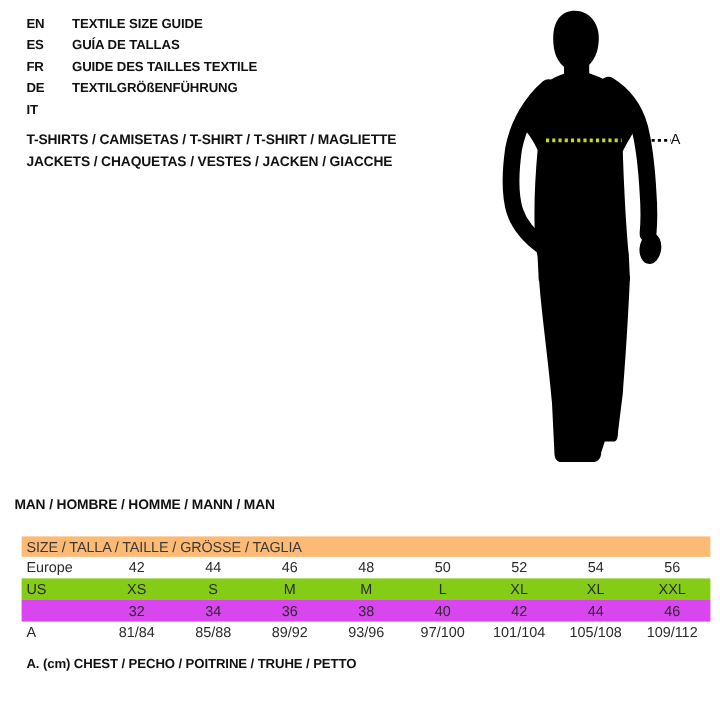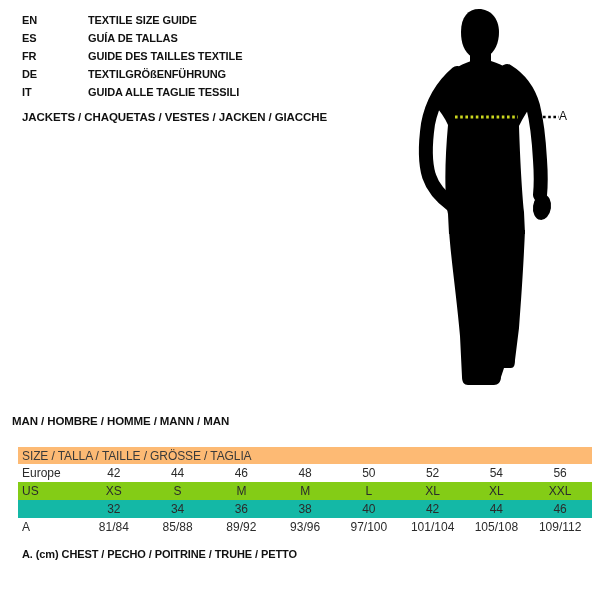--- a/index.html
+++ b/index.html
@@ -2,21 +2,21 @@
 <html><head>
 <meta charset="utf-8">
 <style>
   html,body{margin:0;padding:0;}
   body{
     width:600px;height:600px;position:relative;background:#ffffff;
     font-family:"Liberation Sans", sans-serif;color:#111;overflow:hidden;
   }
   
   .lang-list{position:absolute;left:22px;top:11px;}
-  .lang-row{display:flex;height:18px;align-items:center;gap:28px;}
+  .lang-row{display:flex;height:18px;align-items:center;}
   .lang-code{width:38px;font-size:11px;font-weight:700;letter-spacing:-0.1px;}
   .lang-title{font-size:11px;font-weight:700;letter-spacing:-0.1px;text-align:right;}
   
   .cats{position:absolute;left:22px;top:108px;}
   .cat-line{height:18px;display:flex;align-items:center;font-size:11.5px;font-weight:700;letter-spacing:-0.1px;}
   
   .figure-svg{position:absolute;left:415px;top:6px;width:160px;height:390px;}
   .a-label{position:absolute;left:559px;top:109px;font-size:12px;font-weight:400;color:#111;}
   
   .man-title{position:absolute;left:12px;top:415px;font-size:11.5px;font-weight:700;letter-spacing:-0.1px;}
@@ -44,25 +44,25 @@
   <div class="lang-row">
     <span class="lang-code">FR</span>
     <span class="lang-title">GUIDE DES TAILLES TEXTILE</span>
   </div>
   <div class="lang-row">
     <span class="lang-code">DE</span>
     <span class="lang-title">TEXTILGRÖßENFÜHRUNG</span>
   </div>
   <div class="lang-row">
     <span class="lang-code">IT</span>
-    <span class="lang-title">GUIDA ALLE TAGLIE TESSILI</span>
   </div>
 </div>
 
 <div class="cats">
+  <div class="cat-line">T-SHIRTS / CAMISETAS / T-SHIRT / T-SHIRT / MAGLIETTE</div>
   <div class="cat-line">JACKETS / CHAQUETAS / VESTES / JACKEN / GIACCHE</div>
 </div>
 
 <svg class="figure-svg" viewBox="0 0 160 390">
   <g fill="#000000">
 
     <path d="M64 3 C75 3 84 12 84 26 C84 37 80 46 72 51 L57 51 C49 46 46 37 46 26 C46 11 53 3 64 3 Z"></path>
 
     <rect x="55" y="42" width="21" height="20"></rect>
 
@@ -104,21 +104,21 @@
     <span class="tlabel">US</span>
     <span class="tcell">XS</span>
     <span class="tcell">S</span>
     <span class="tcell">M</span>
     <span class="tcell">M</span>
     <span class="tcell">L</span>
     <span class="tcell">XL</span>
     <span class="tcell">XL</span>
     <span class="tcell">XXL</span>
   </div>
-  <div class="trow" style="background-color: #14b8a6;">
+  <div class="trow" style="background-color: #d946ef;">
     <span class="tlabel"></span>
     <span class="tcell">32</span>
     <span class="tcell">34</span>
     <span class="tcell">36</span>
     <span class="tcell">38</span>
     <span class="tcell">40</span>
     <span class="tcell">42</span>
     <span class="tcell">44</span>
     <span class="tcell">46</span>
   </div>

